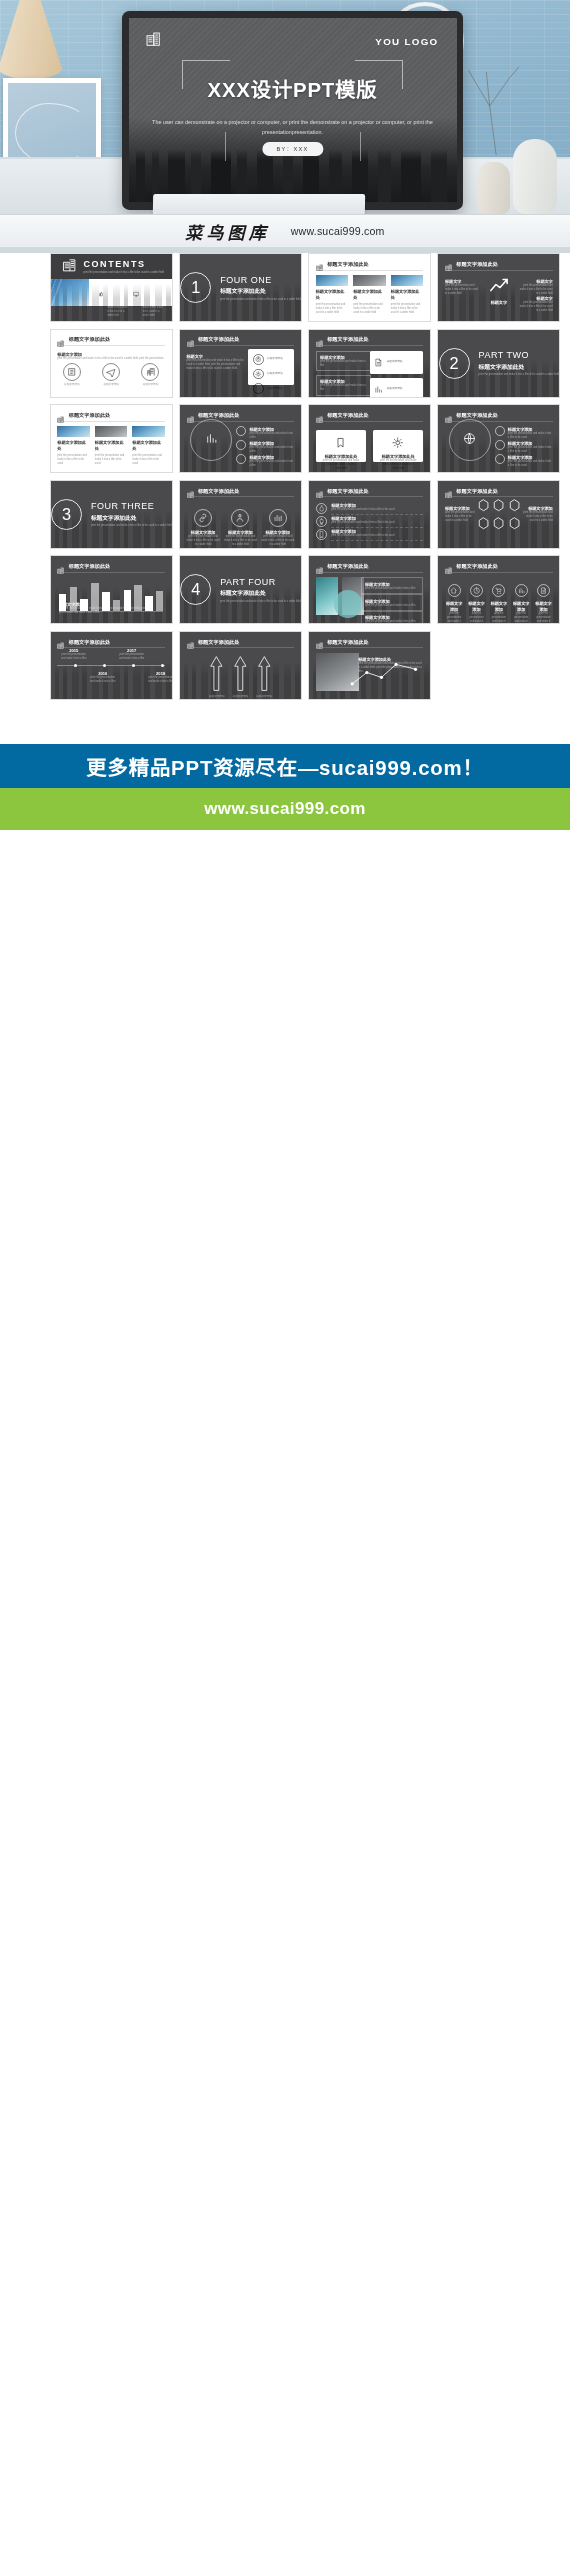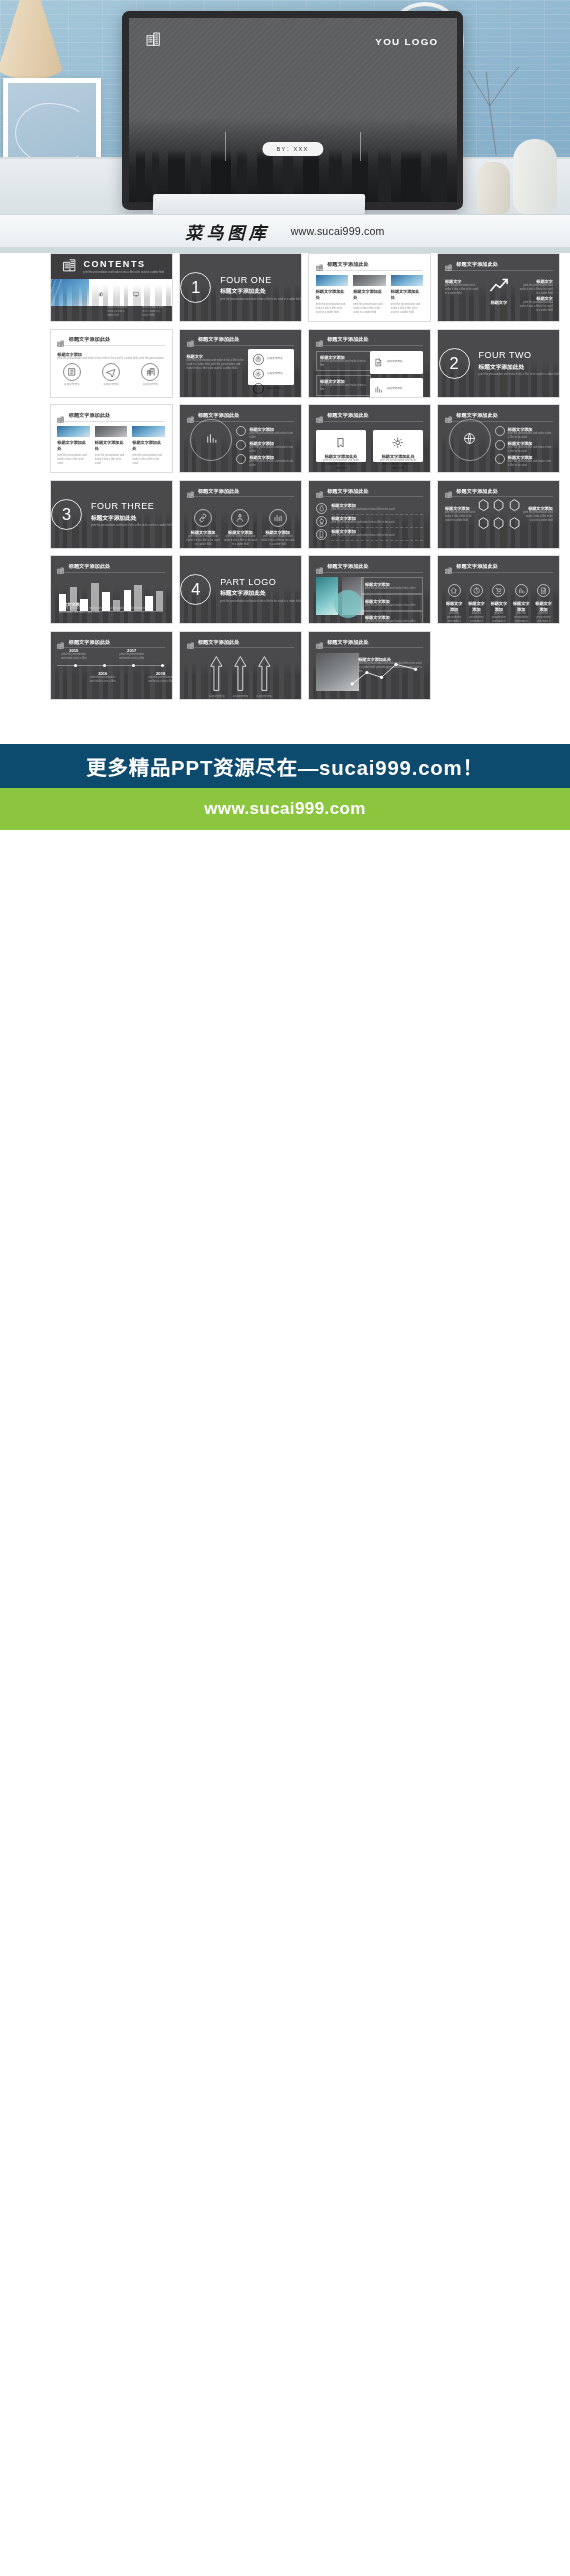--- a/index.html
+++ b/index.html
@@ -171,21 +171,21 @@
   .end-title { position:absolute; left:0; right:0; top:26%; text-align:center; color:#fff;
      font-size:13px; font-weight:bold; text-shadow:0 0.8px 2.4px rgba(0,0,0,.4); }
   .end-sub { position:absolute; left:0; right:0; top:46%; text-align:center;
      color:rgba(255,255,255,.72); font-size:2.9px; line-height:1.7; }
   .end-by { position:absolute; left:50%; transform:translateX(-50%); top:62%;
      background:#f2f2f2; color:#3a3a3a; font-size:3.4px; letter-spacing:0.8px; padding:1.6px 10.6px; border-radius:6.5px; }
   .end-logo { position:absolute; right:9.8px; top:7.3px; color:#fff; font-size:4.9px; font-weight:bold; letter-spacing:1px; }
 
   
   .gap { height:44px; background:#fff; }
-  .banner-teal { height:44px; background:#0c4a6e; display:flex; align-items:center; justify-content:center; }
+  .banner-teal { height:44px; background:#0369a1; display:flex; align-items:center; justify-content:center; }
   .banner-teal span { color:#fff; font-size:20.4px; font-weight:bold; letter-spacing:0.8px; }
   .banner-green { height:42px; background:#8cc63f; display:flex; align-items:center; justify-content:center; }
   .banner-green span { color:#fff; font-size:17px; font-weight:bold; letter-spacing:0.4px; }
   .tail { height:57px; background:#fff; }
 </style>
 </head>
 <body>
 
 <section class="hero">
   <div class="brickwall"></div>
@@ -214,20 +214,26 @@
     <div class="screen">
       <svg class="bldg-icon" viewBox="0 0 24 24">
         <g fill="none" stroke="#ffffff" stroke-width="1.4">
           <rect x="3" y="7" width="10" height="14"></rect>
             <rect x="13" y="3" width="8" height="18"></rect>
           <path d="M5 10h6M5 13h6M5 16h6M15 6h4M15 9h4M15 12h4M15 15h4M15 18h4"></path>
         </g>
       </svg>
       <div class="you-logo">YOU LOGO</div>
       <div class="skyline"></div>
+      <div class="hero-center">
+        <div class="brackets">
+          <div class="hero-title">XXX设计PPT模版</div>
+        </div>
+        <div class="hero-sub">The user can demonstrate on a projector or computer, or print the demonstrate on a projector or computer, or print the presentationpresentation.</div>
+      </div>
       <div class="bracket-line l"></div>
       <div class="bracket-line r"></div>
       <div class="hero-by">BY：XXX</div>
     </div>
   </div>
 
   <div class="mon-stand"></div>
   <div class="keyboard"></div>
 
   <div class="watermark-bar">
@@ -509,21 +515,21 @@
               </svg></span>
         <span class="ph" style="color:rgba(0,0,0,.6)">标题文字添加</span>
           </div>
       </div>
       </div>
       <div class="slide ">
         <div class="sk"></div>
       <div class="part">
         <div class="num">2</div>
         <div class="ptxt">
-          <div class="pen">FOUR TWO</div>
+          <div class="pen">PART TWO</div>
           <div class="pcn">标题文字添加此处</div>
           <div class="pdesc">print the presentation and make it into a film to be used in a wider field</div>
         </div>
         </div>
       </div>
       <div class="slide light">
         <div class="s-head">
      <span class="hicon"><svg viewBox="0 0 24 24" width="7.3" height="7.3">
     <g fill="none" stroke="#3a3a3c" stroke-width="1.5" stroke-linecap="round" stroke-linejoin="round">
       <path d="M3 7h10v14H3zM13 3h8v18h-8M5 10h6M5 13h6M5 16h6M15 6h4M15 9h4M15 12h4M15 15h4"></path>
@@ -855,21 +861,21 @@
       <div style="position:absolute;left:8.1px;right:8.1px;bottom:8.1px">
         <div class="h4">标题文字添加</div>
         <div class="ph">print the presentation and make it into a film to be used in a wider field. print the presentation and make it into a film.</div>
         </div>
       </div>
       <div class="slide ">
         <div class="sk"></div>
       <div class="part">
         <div class="num">4</div>
         <div class="ptxt">
-          <div class="pen">PART LOGO</div>
+          <div class="pen">PART FOUR</div>
           <div class="pcn">标题文字添加此处</div>
           <div class="pdesc">print the presentation and make it into a film to be used in a wider field</div>
         </div>
         </div>
       </div>
       <div class="slide ">
         <div class="s-head">
      <span class="hicon"><svg viewBox="0 0 24 24" width="7.3" height="7.3">
     <g fill="none" stroke="#ffffff" stroke-width="1.5" stroke-linecap="round" stroke-linejoin="round">
       <path d="M3 7h10v14H3zM13 3h8v18h-8M5 10h6M5 13h6M5 16h6M15 6h4M15 9h4M15 12h4M15 15h4"></path>

